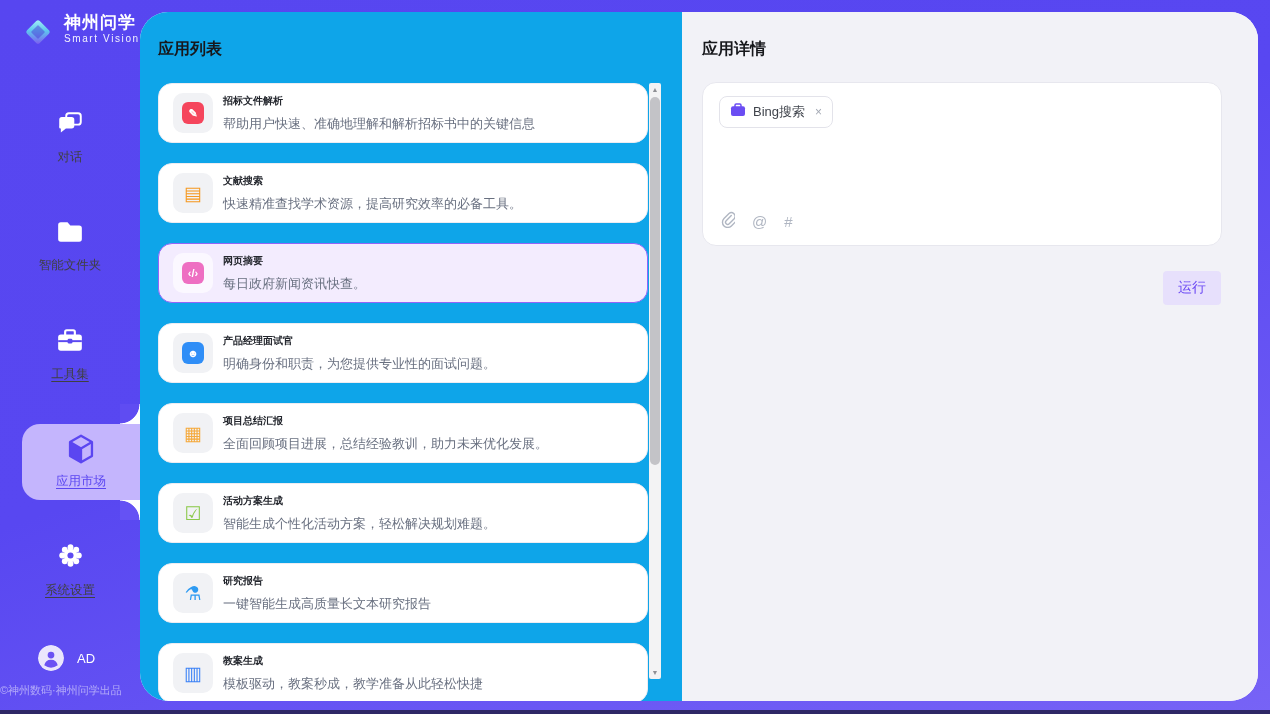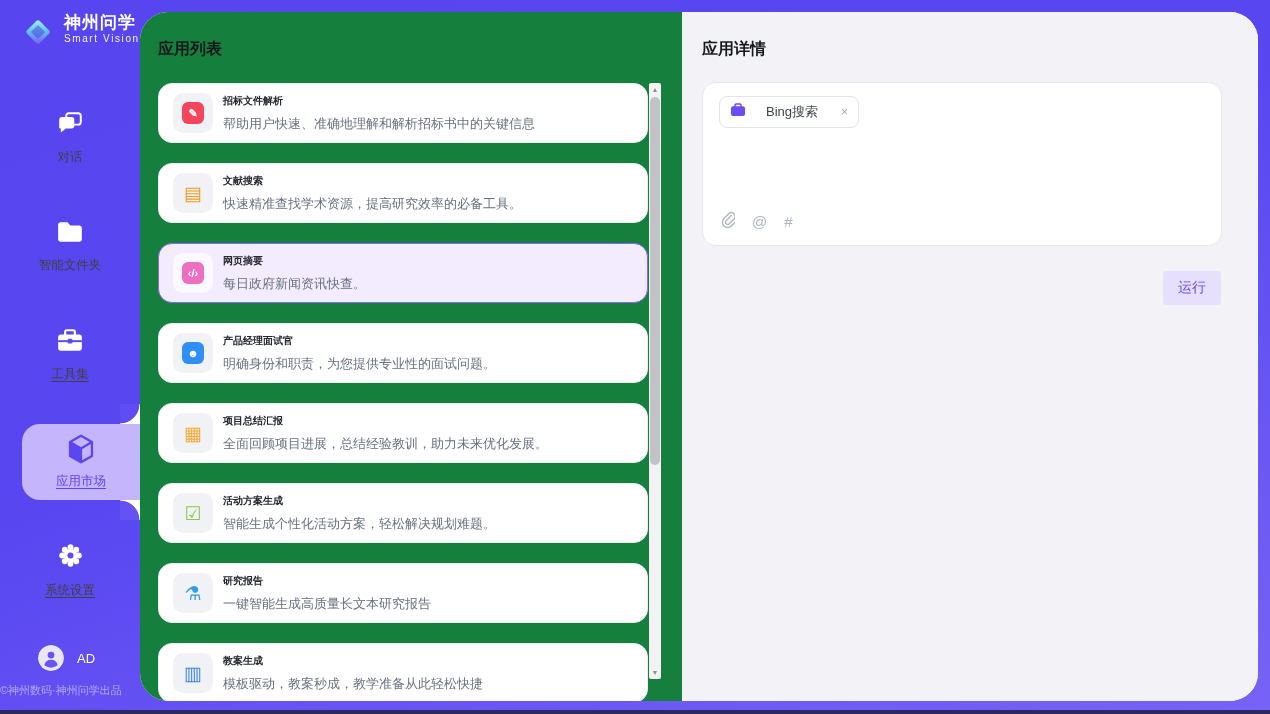--- a/index.html
+++ b/index.html
@@ -30,42 +30,42 @@
 
   .avatar-row{position:absolute;left:38px;top:645px;display:flex;align-items:center;gap:13px}
   .avatar{width:26px;height:26px;border-radius:50%;overflow:hidden}
   .avatar-name{font-size:13px;color:#fff}
   .copyright{position:absolute;left:0;top:683px;width:140px;font-size:11px;color:rgba(255,255,255,.5)}
 
   
   .main{position:absolute;left:140px;top:12px;right:12px;bottom:13px;background:#fff;border-radius:28px;overflow:hidden}
   .panel-title{font-size:16px;font-weight:700;color:#17181c}
 
-  .list-panel{position:absolute;left:0;top:0;width:542px;height:100%;background:#15803d}
+  .list-panel{position:absolute;left:0;top:0;width:542px;height:100%;background:#0ea5e9}
   .list-panel .panel-title{position:absolute;left:18px;top:27px}
   .list-viewport{position:absolute;left:18px;top:71px;width:490px;bottom:0;overflow:hidden}
   .card{height:58px;border:1px solid #ececf2;border-radius:14px;margin-bottom:20px;position:relative;background:#fff;cursor:pointer}
   .card.selected{background:#f3ecfe;border-color:#9264f8}
   .card-icon{position:absolute;left:14px;top:9px;width:40px;height:40px;background:#f1f2f5;border-radius:10px;display:flex;align-items:center;justify-content:center}
   .card.selected .card-icon{background:#fbf8ff}
   .badge{width:22px;height:22px;border-radius:6px;display:flex;align-items:center;justify-content:center;font-size:11px;font-weight:700;color:#fff;line-height:1}
   .badge.plain{background:transparent !important;font-size:19px;font-weight:400}
   .card-title{position:absolute;left:64px;top:10px;font-size:10px;font-weight:700;color:#23262d}
   .card-desc{position:absolute;left:64px;top:31px;font-size:13px;color:#697080;white-space:nowrap}
 
   .scrollbar{position:absolute;left:509px;top:71px;bottom:22px;width:12px;background:#f3f3f4;border-radius:2px}
   .sb-arrow{position:absolute;left:0;right:0;text-align:center;font-size:7px;color:#8f9095;cursor:pointer}
   .sb-up{top:3px}.sb-down{bottom:3px}
   .sb-thumb{position:absolute;left:1px;width:10px;top:14px;height:368px;background:#c3c3c7;border-radius:5px;cursor:pointer}
 
   
   .detail-panel{position:absolute;left:542px;top:0;right:0;bottom:0;background:#f2f2f7}
   .detail-panel .panel-title{position:absolute;left:20px;top:27px}
   .detail-card{position:absolute;left:20px;top:70px;right:36px;height:162px;background:#fff;border:1px solid #e7e7ee;border-radius:14px}
-  .tag{position:absolute;left:16px;top:13px;display:inline-flex;align-items:center;gap:20px;height:30px;padding:0 10px;
+  .tag{position:absolute;left:16px;top:13px;display:inline-flex;align-items:center;gap:7px;height:30px;padding:0 10px;
        border:1px solid #e3e3ea;border-radius:8px;background:#fff;cursor:pointer}
   .tag-label{font-size:13px;color:#3f434b}
   .tag-close{font-size:12px;color:#a3a8b3;margin-left:3px;cursor:pointer}
   .query{position:absolute;left:17px;top:69px;right:16px;font-size:13.5px;color:#8d94a5;line-height:1.5;cursor:text}
   .attach-row{position:absolute;left:17px;bottom:13px;display:flex;align-items:center;gap:17px;color:#b0b6c2}
   .attach-glyph{font-size:15px;line-height:1;cursor:pointer}
   .run-btn{position:absolute;right:37px;top:259px;background:#e7e0fc;color:#6b49f4;font-size:14px;
        padding:8px 15px;border-radius:4px;border:none;cursor:pointer;font-family:"Liberation Sans",sans-serif}
 </style>
 </head>

